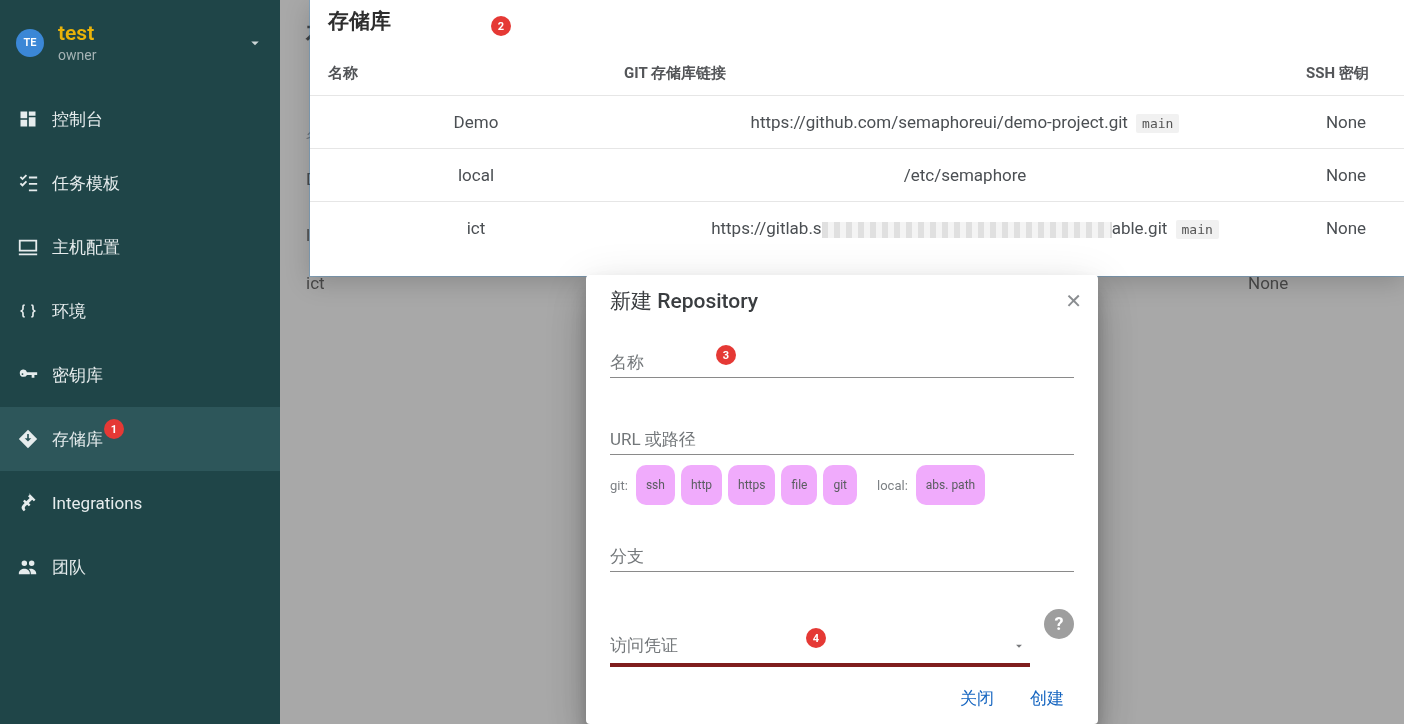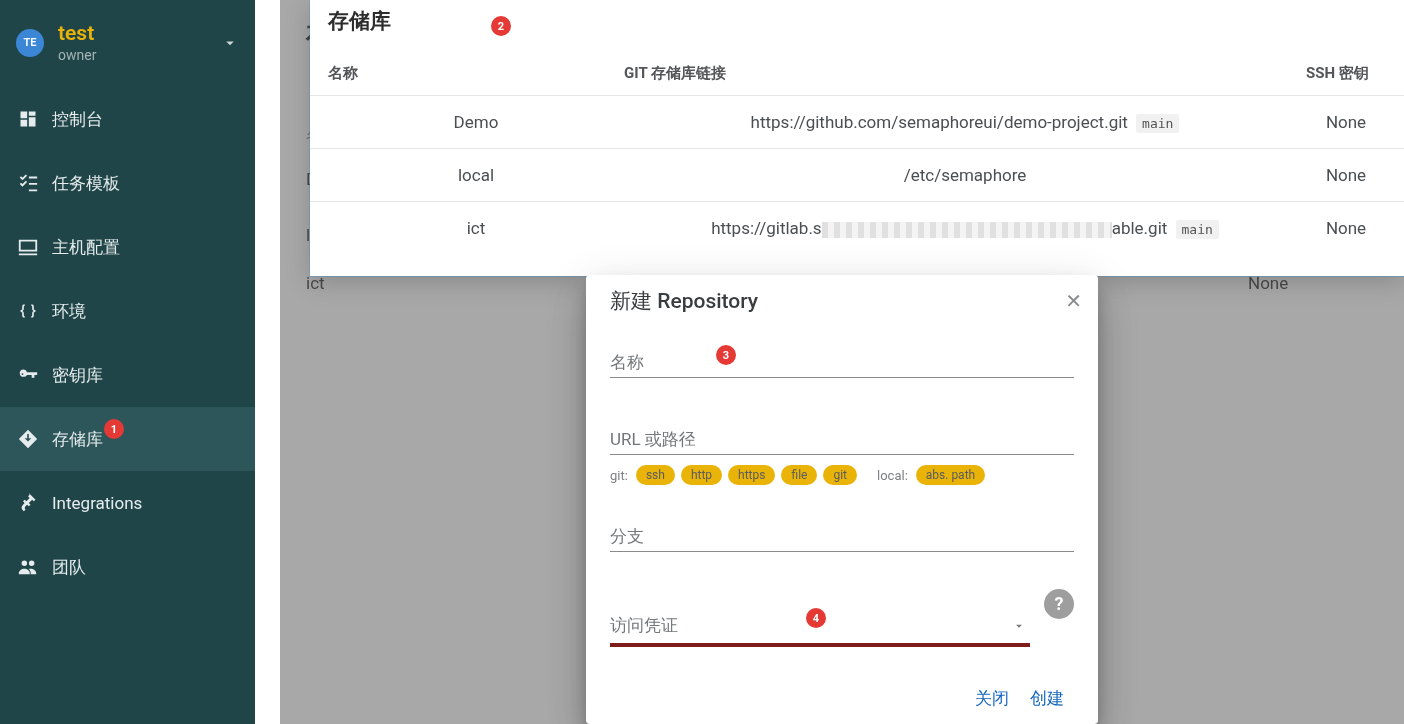--- a/index.html
+++ b/index.html
@@ -9,21 +9,21 @@
   height: 724px;
   overflow: hidden;
   background: #fff;
   position: relative;
 }
 
 
 .sidebar {
   position: absolute;
   left: 0; top: 0;
-  width: 255px; height: 724px;
+  width: 280px; height: 724px;
   background: #1f4548;
   color: #e8ebed;
 }
 .project-header {
   display: flex;
   align-items: center;
   padding: 22px 16px 20px 16px;
 }
 .avatar {
   width: 28px; height: 28px;
@@ -249,24 +249,24 @@
   color: #7d8185;
   margin-top: 10px;
   display: flex;
   align-items: center;
   flex-wrap: wrap;
   gap: 6px;
 }
 .hint-label { margin-right: 2px; margin-left: 0; }
 .hint-label.local { margin-left: 14px; }
 .hint-chip {
-  background: #eab308;
+  background: #f0abfc;
   color: #5a5d60;
   font-size: 12px;
-  padding: 3px 10px;
+  padding: 13px 10px;
   border-radius: 10px;
 }
 .field-select {
   display: flex;
   align-items: center;
   position: relative;
   margin-top: 54px;
   border-bottom: 4px solid #7f1d1d;
   padding-bottom: 6px;
 }
@@ -296,21 +296,21 @@
   justify-content: center;
   font-size: 18px;
   font-weight: 700;
   flex-shrink: 0;
 }
 .field-select-wrap { display:flex; align-items:center; }
 .field-select-wrap .field-select { flex:1; }
 .dialog-actions {
   display: flex;
   justify-content: flex-end;
-  gap: 21px;
+  gap: 36px;
   padding: 18px 34px 14px 24px;
 }
 .btn-text {
   background: none;
   border: none;
   color: #1565c0;
   font-size: 17px;
   font-weight: 500;
   cursor: pointer;
 }

